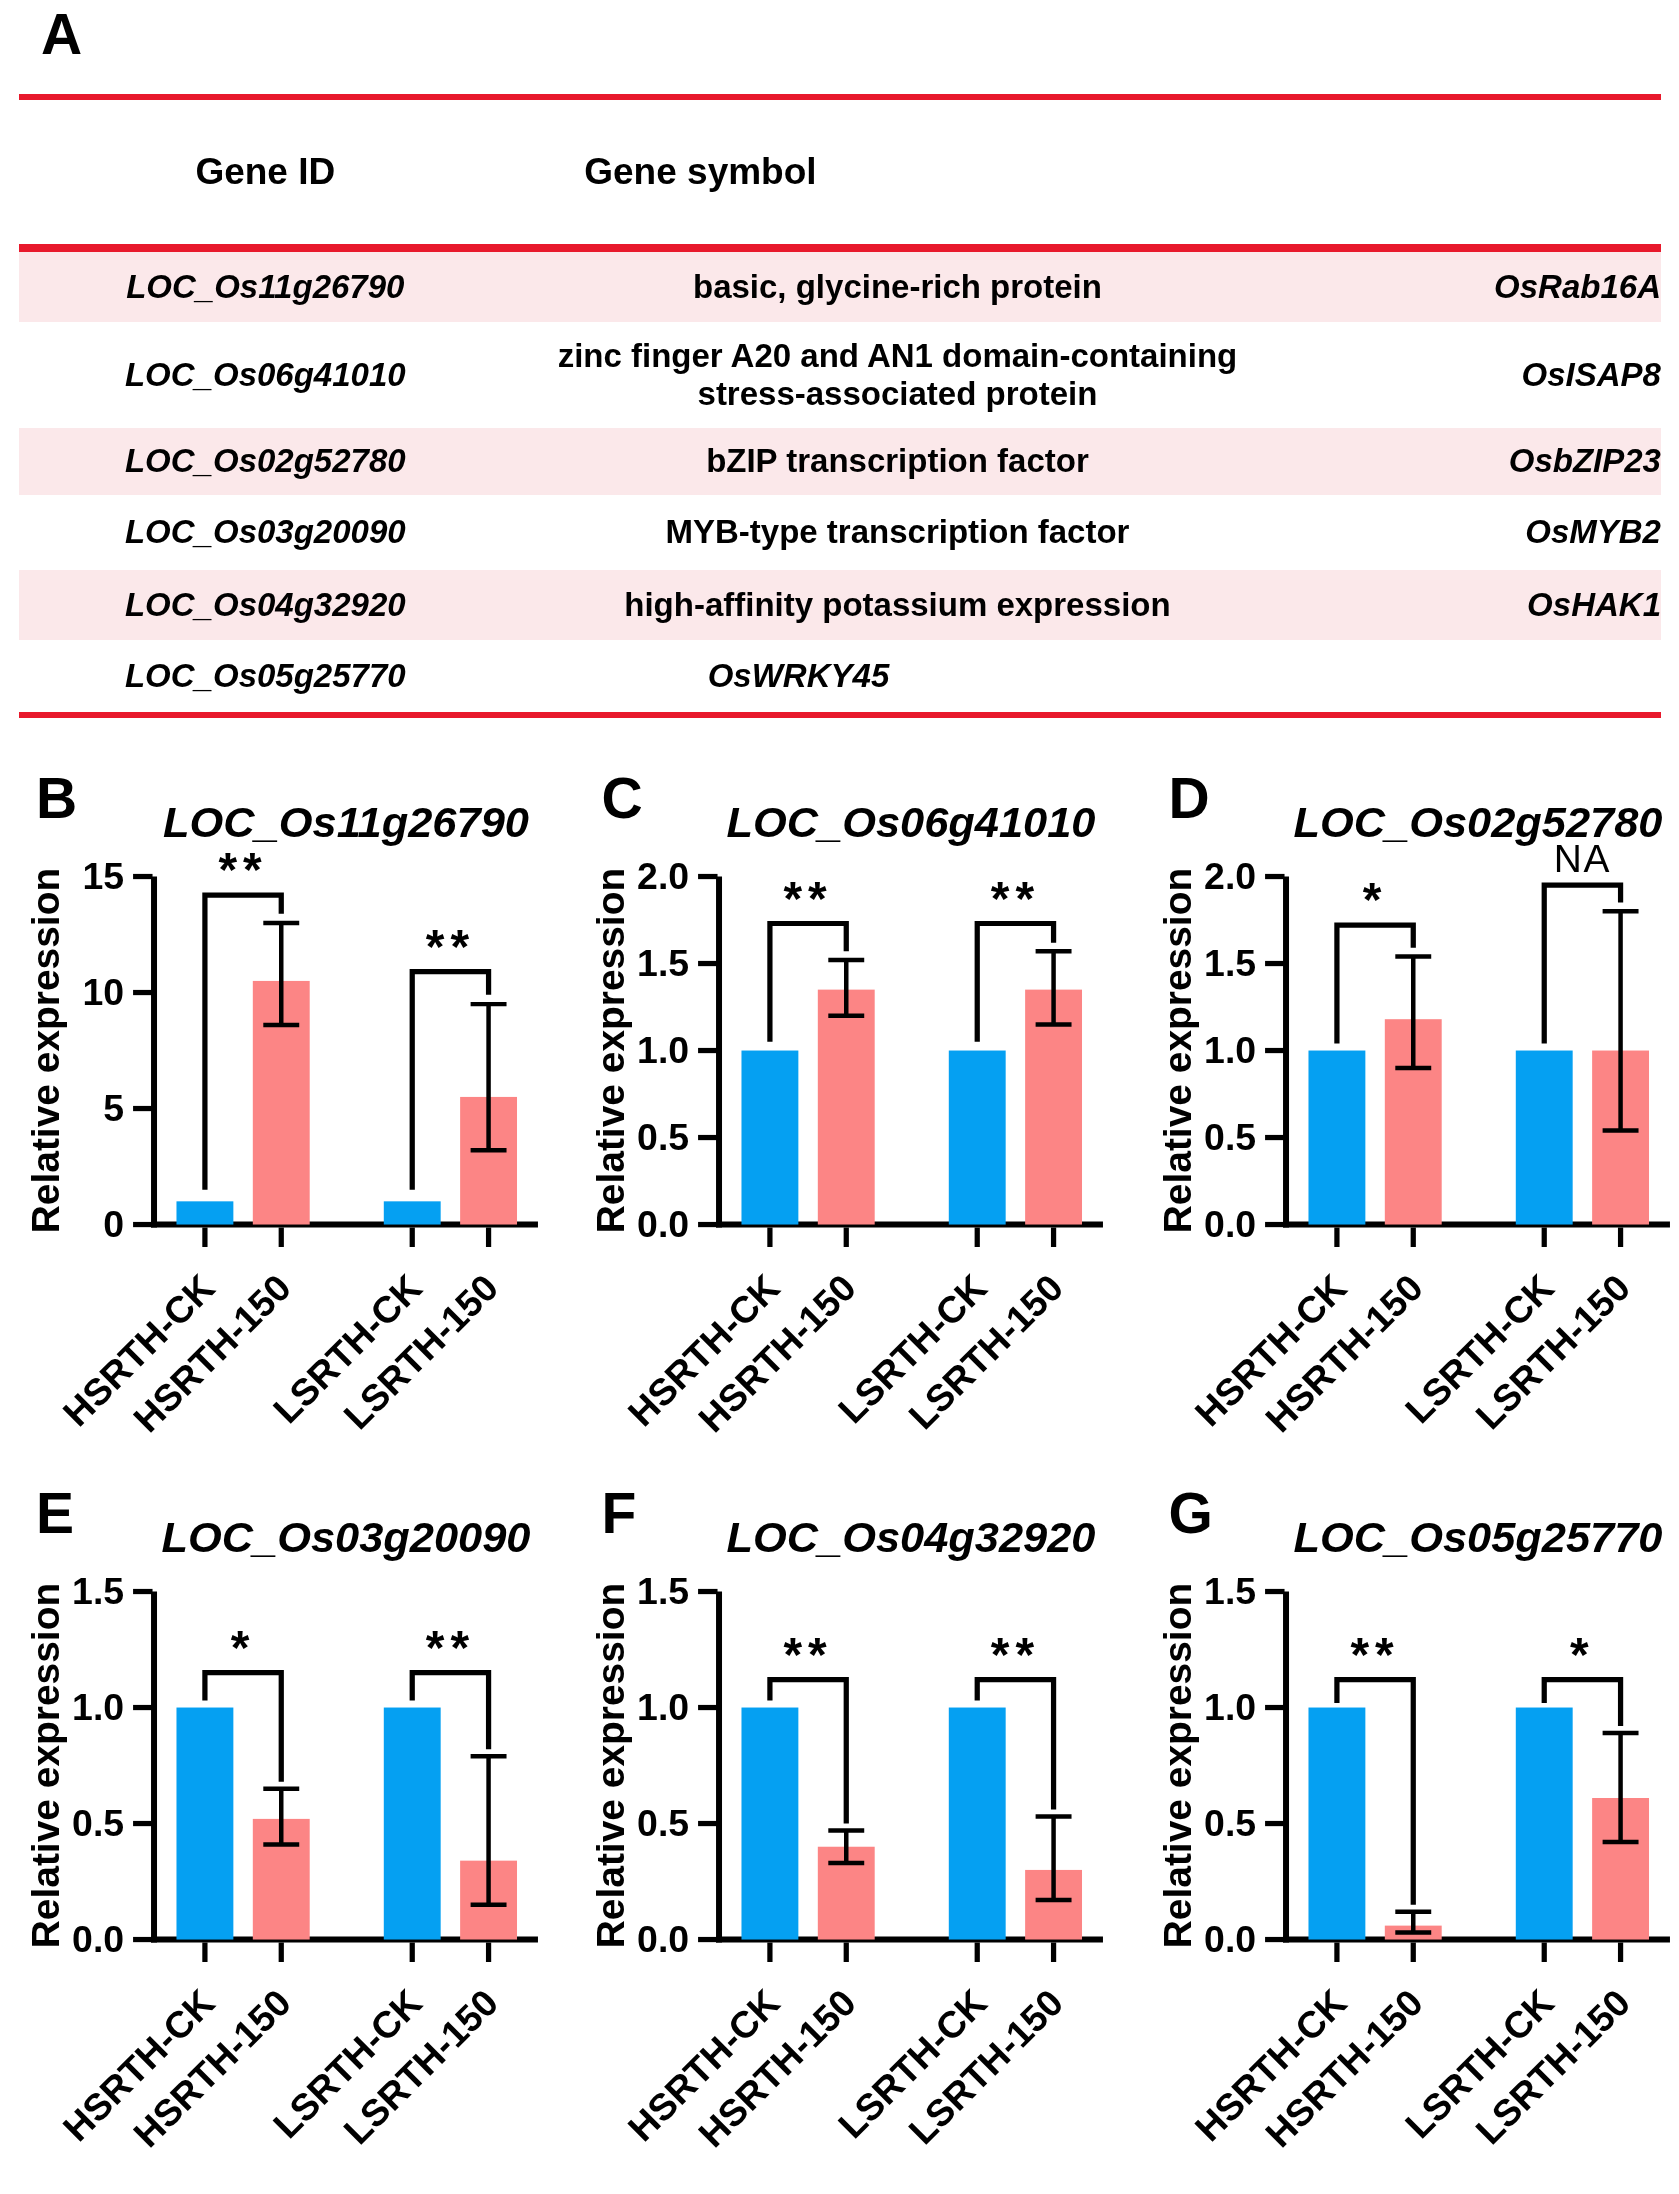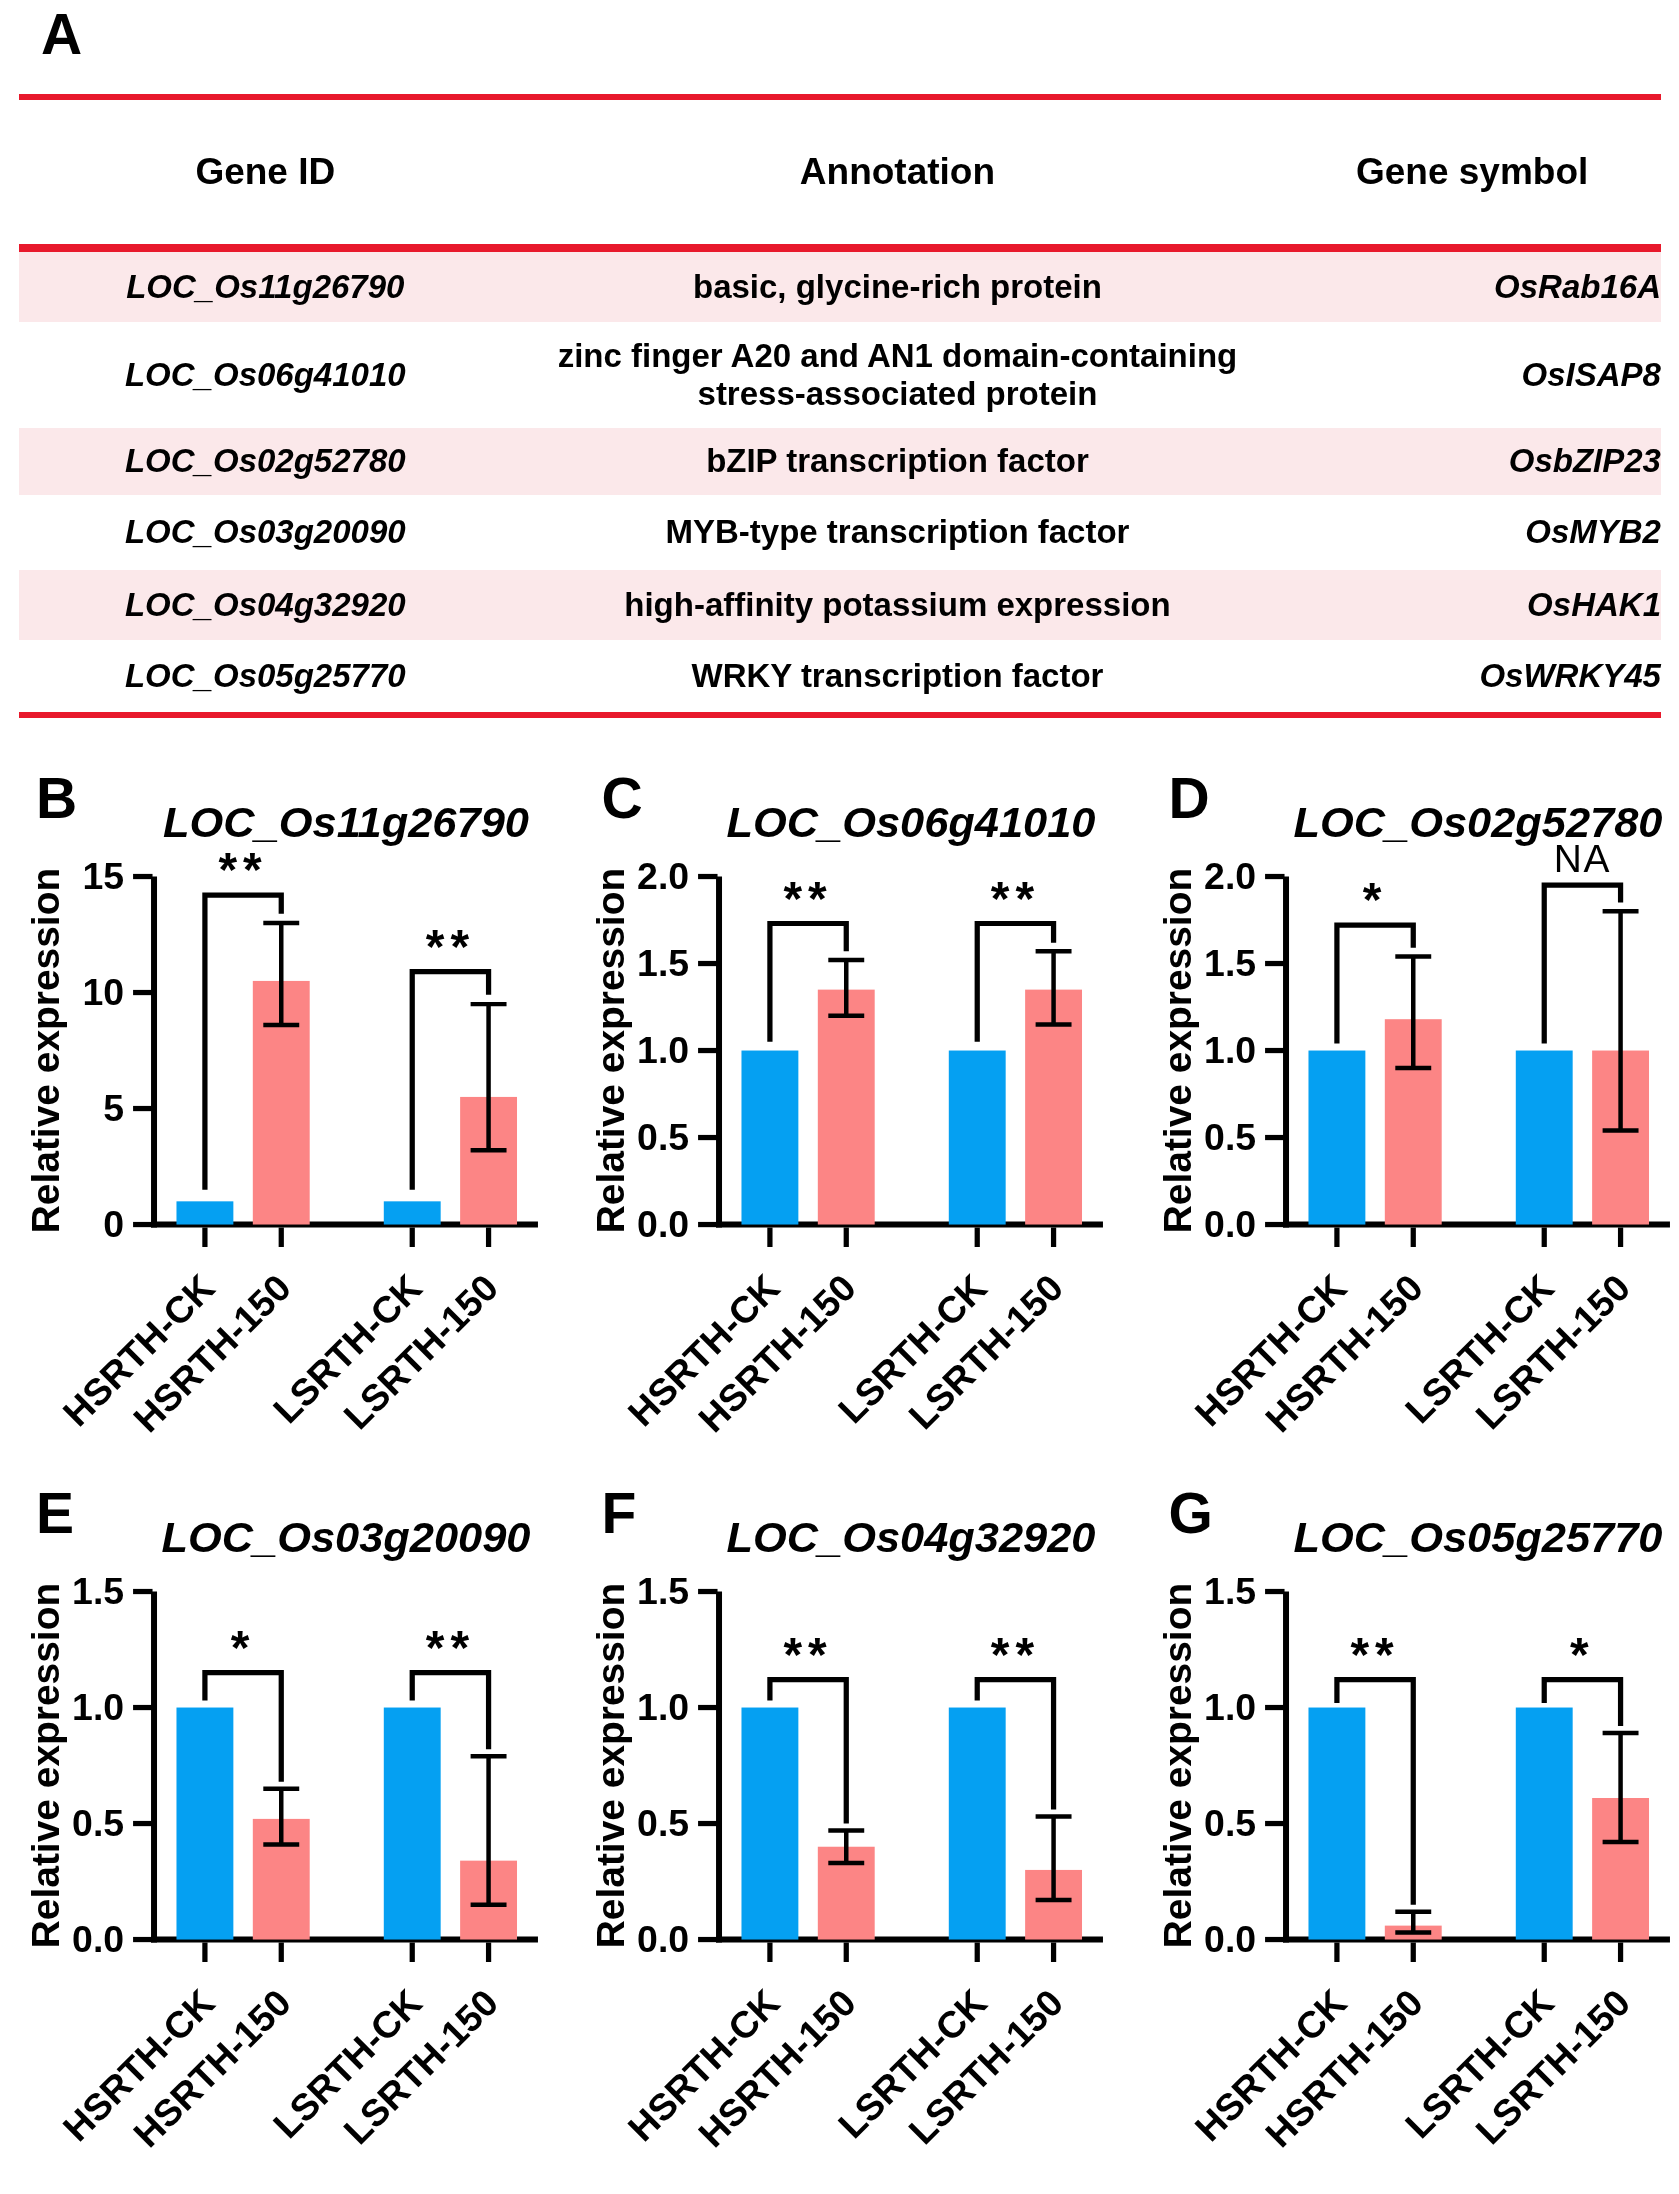--- a/index.html
+++ b/index.html
@@ -47,21 +47,20 @@
 <body>
 
 <div class="stage">
 
   <div class="panel-letter" style="left:41px;top:6px;">A</div>
 
   <div class="tableA">
     <div class="rule"></div>
     <div class="thead">
       <div class="hcell c1">Gene ID</div>
-      <div class="hcell c2">Annotation</div>
       <div class="hcell c3">Gene symbol</div>
     </div>
     <div class="rule mid"></div>
 
     <div class="trow shaded r1">
       <div class="tcell gene c1">LOC_Os11g26790</div>
       <div class="tcell anno c2"><span>basic, glycine-rich protein</span></div>
       <div class="tcell sym c3">OsRab16A</div>
     </div>
     <div class="trow r2">
@@ -79,21 +78,20 @@
       <div class="tcell anno c2"><span>MYB-type transcription factor</span></div>
       <div class="tcell sym c3">OsMYB2</div>
     </div>
     <div class="trow shaded r5">
       <div class="tcell gene c1">LOC_Os04g32920</div>
       <div class="tcell anno c2"><span>high-affinity potassium expression</span></div>
       <div class="tcell sym c3">OsHAK1</div>
     </div>
     <div class="trow r6">
       <div class="tcell gene c1">LOC_Os05g25770</div>
-      <div class="tcell anno c2"><span>WRKY transcription factor</span></div>
       <div class="tcell sym c3">OsWRKY45</div>
     </div>
     <div class="rule"></div>
   </div>
 
   <div class="cell cell-b">
     <div class="panel-letter">B</div>
     <svg class="chart" id="chart-0" width="524" height="711" viewBox="0 0 700 950">
         <text x="431.5" y="92" text-anchor="middle" font-size="58" font-weight="bold" font-style="italic">LOC_Os11g26790</text>
         <text transform="translate(48 377.5) rotate(-90)" text-anchor="middle" font-size="52" font-weight="bold">Relative expression</text>

